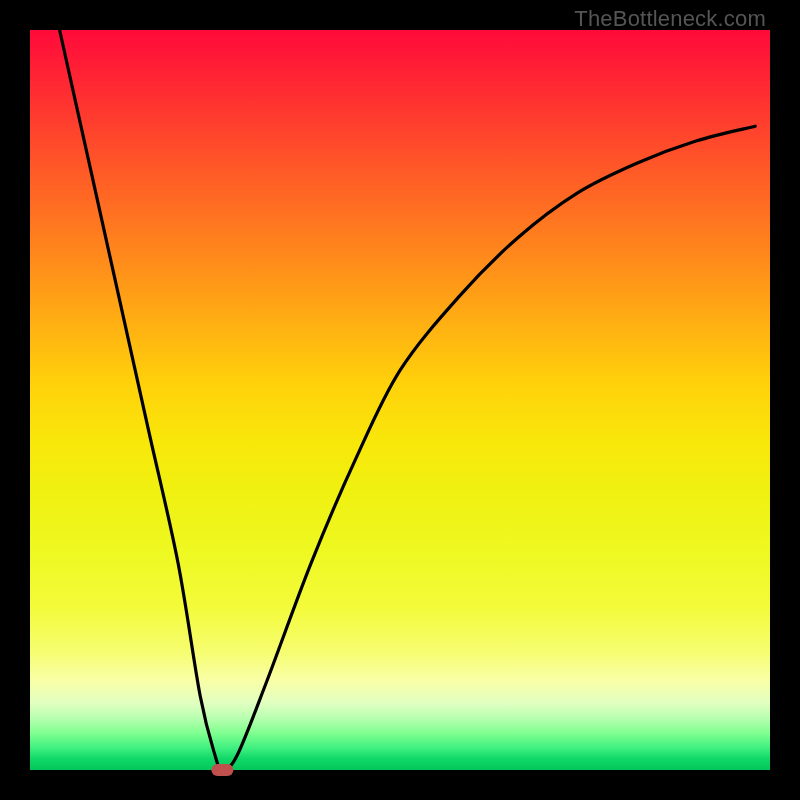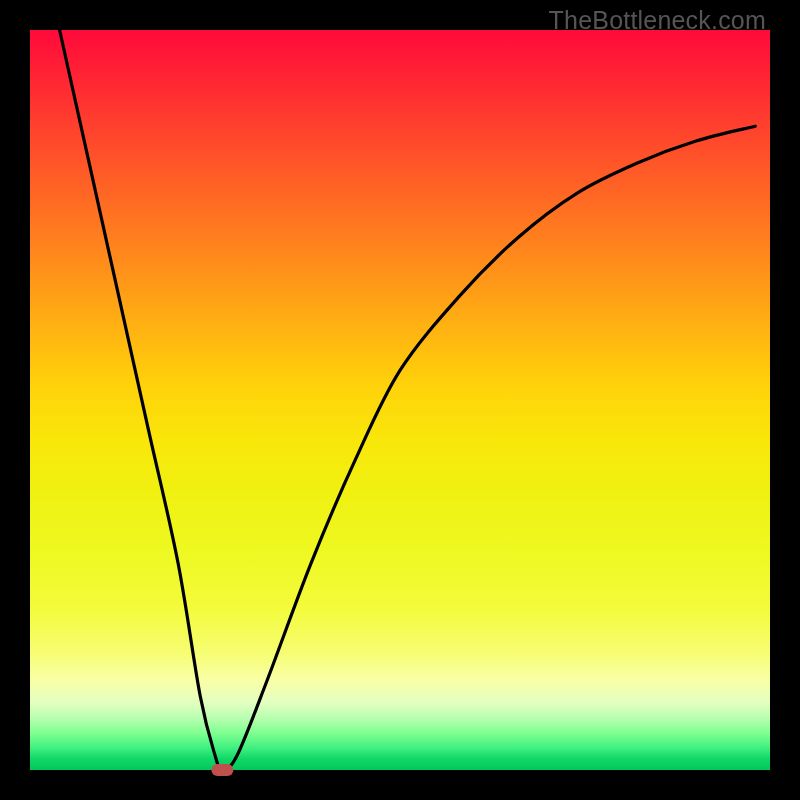--- a/index.html
+++ b/index.html
@@ -47,21 +47,21 @@
       #40f080 97%,
       #10d868 98.5%,
       #04c65a 100%
     );
   }
   .watermark {
     position: absolute;
     top: 6px;
     right: 34px;
     color: #555;
-    font-size: 25px;
+    font-size: 22px;
     font-weight: 500;
     letter-spacing: 0.2px;
     font-family: Arial, Helvetica, sans-serif;
   }
   svg.curve {
     position: absolute;
     left: 0;
     top: 0;
     width: 740px;
     height: 740px;

